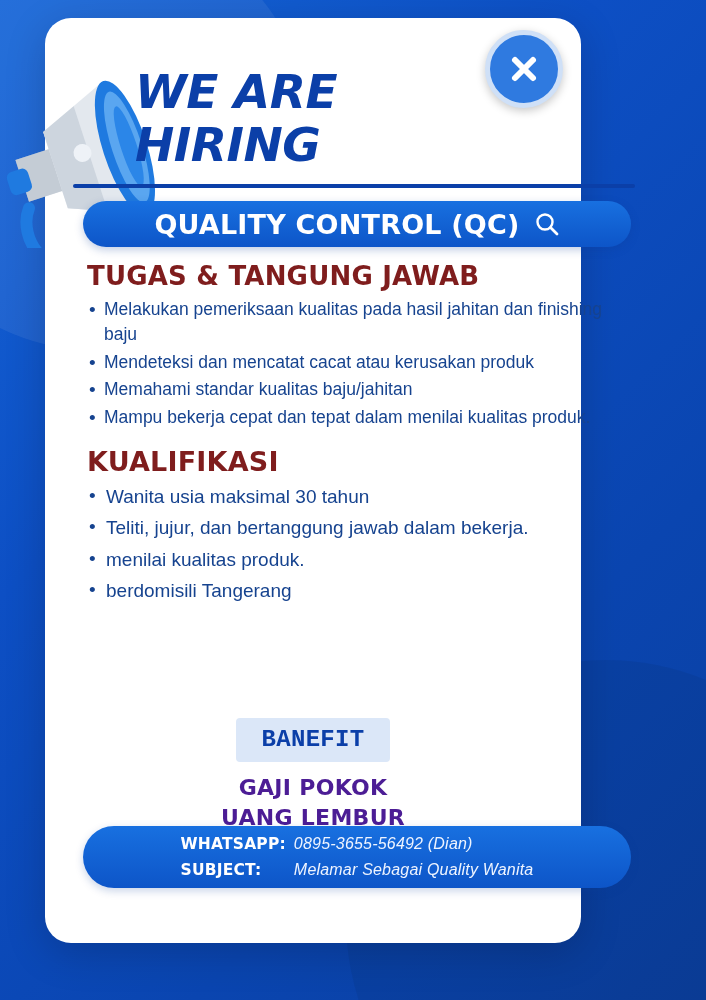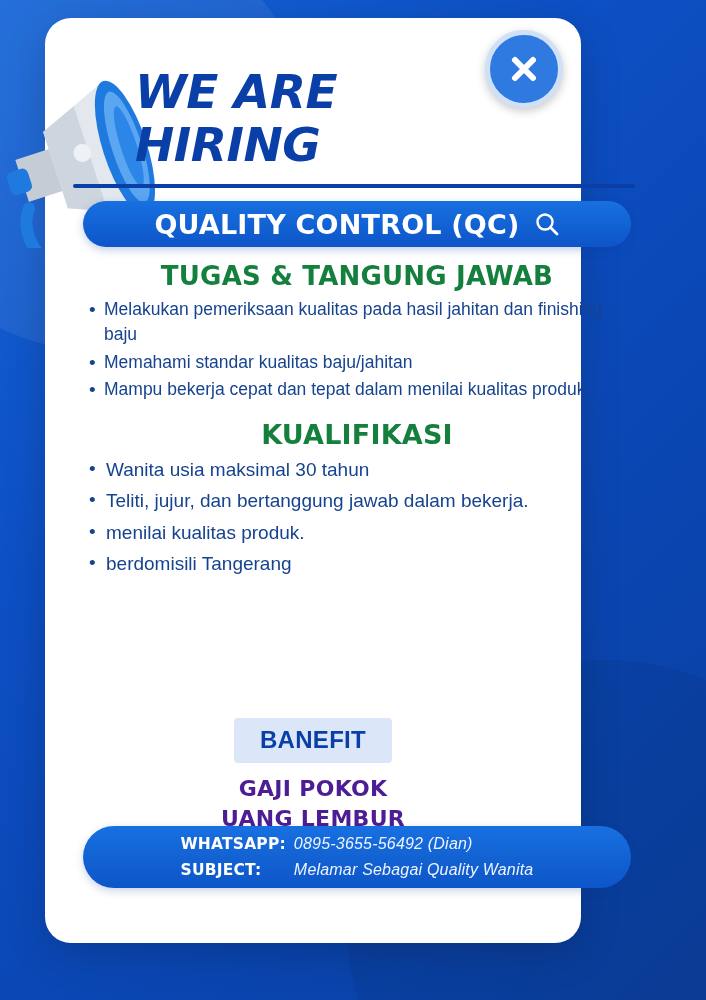--- a/index.html
+++ b/index.html
@@ -96,24 +96,23 @@
   }
   .content {
     position: absolute;
     left: 42px; top: 243px;
     width: 540px;
   }
   h2.section {
     font-family: "DejaVu Sans", sans-serif;
     font-weight: 800;
     font-size: 26px;
-    color: #15803d;
+    color: #7f1d1d;
     letter-spacing: 0.2px;
     margin-bottom: 6px;
-    text-align: center;
   }
   h2.section.second { margin-top: 16px; font-size: 27px; }
   ul.bullets { list-style: none; }
   ul.bullets li {
     position: relative;
     padding-left: 17px;
     font-size: 17.5px;
     line-height: 1.45;
     color: #16438f;
     margin-bottom: 2px;
@@ -131,21 +130,21 @@
   }
   .benefit-wrap {
     position: absolute;
     left: 0; right: 0; top: 700px;
     text-align: center;
   }
   .benefit-badge {
     display: inline-block;
     background: #dbe7f8;
     color: #0b3fa8;
-    font-family: Liberation Sans, sans-serif;
+    font-family: Liberation Mono, monospace;
     font-weight: 800;
     font-size: 24px;
     padding: 8px 26px 9px;
     border-radius: 4px;
     letter-spacing: 0.3px;
   }
   .benefit-list {
     margin-top: 11px;
     color: #4c1d95;
     font-family: "DejaVu Sans", sans-serif;
@@ -235,20 +234,21 @@
         <line x1="16.5" y1="16.5" x2="23" y2="23" stroke="#ffffff" stroke-width="2.8" stroke-linecap="round"></line>
       </svg>
     </span>
   </div>
 
   <div class="content">
 
     <h2 class="section">TUGAS &amp; TANGUNG JAWAB</h2>
     <ul class="bullets">
       <li>Melakukan pemeriksaan kualitas pada hasil jahitan dan finishing baju</li>
+      <li>Mendeteksi dan mencatat cacat atau kerusakan produk</li>
       <li>Memahami standar kualitas baju/jahitan</li>
       <li>Mampu bekerja cepat dan tepat dalam menilai kualitas produk.</li>
     </ul>
 
     <h2 class="section second">KUALIFIKASI</h2>
     <ul class="bullets big">
       <li>Wanita usia maksimal 30 tahun</li>
       <li>Teliti, jujur, dan bertanggung jawab dalam bekerja.</li>
       <li>menilai kualitas produk.</li>
       <li>berdomisili Tangerang</li>

